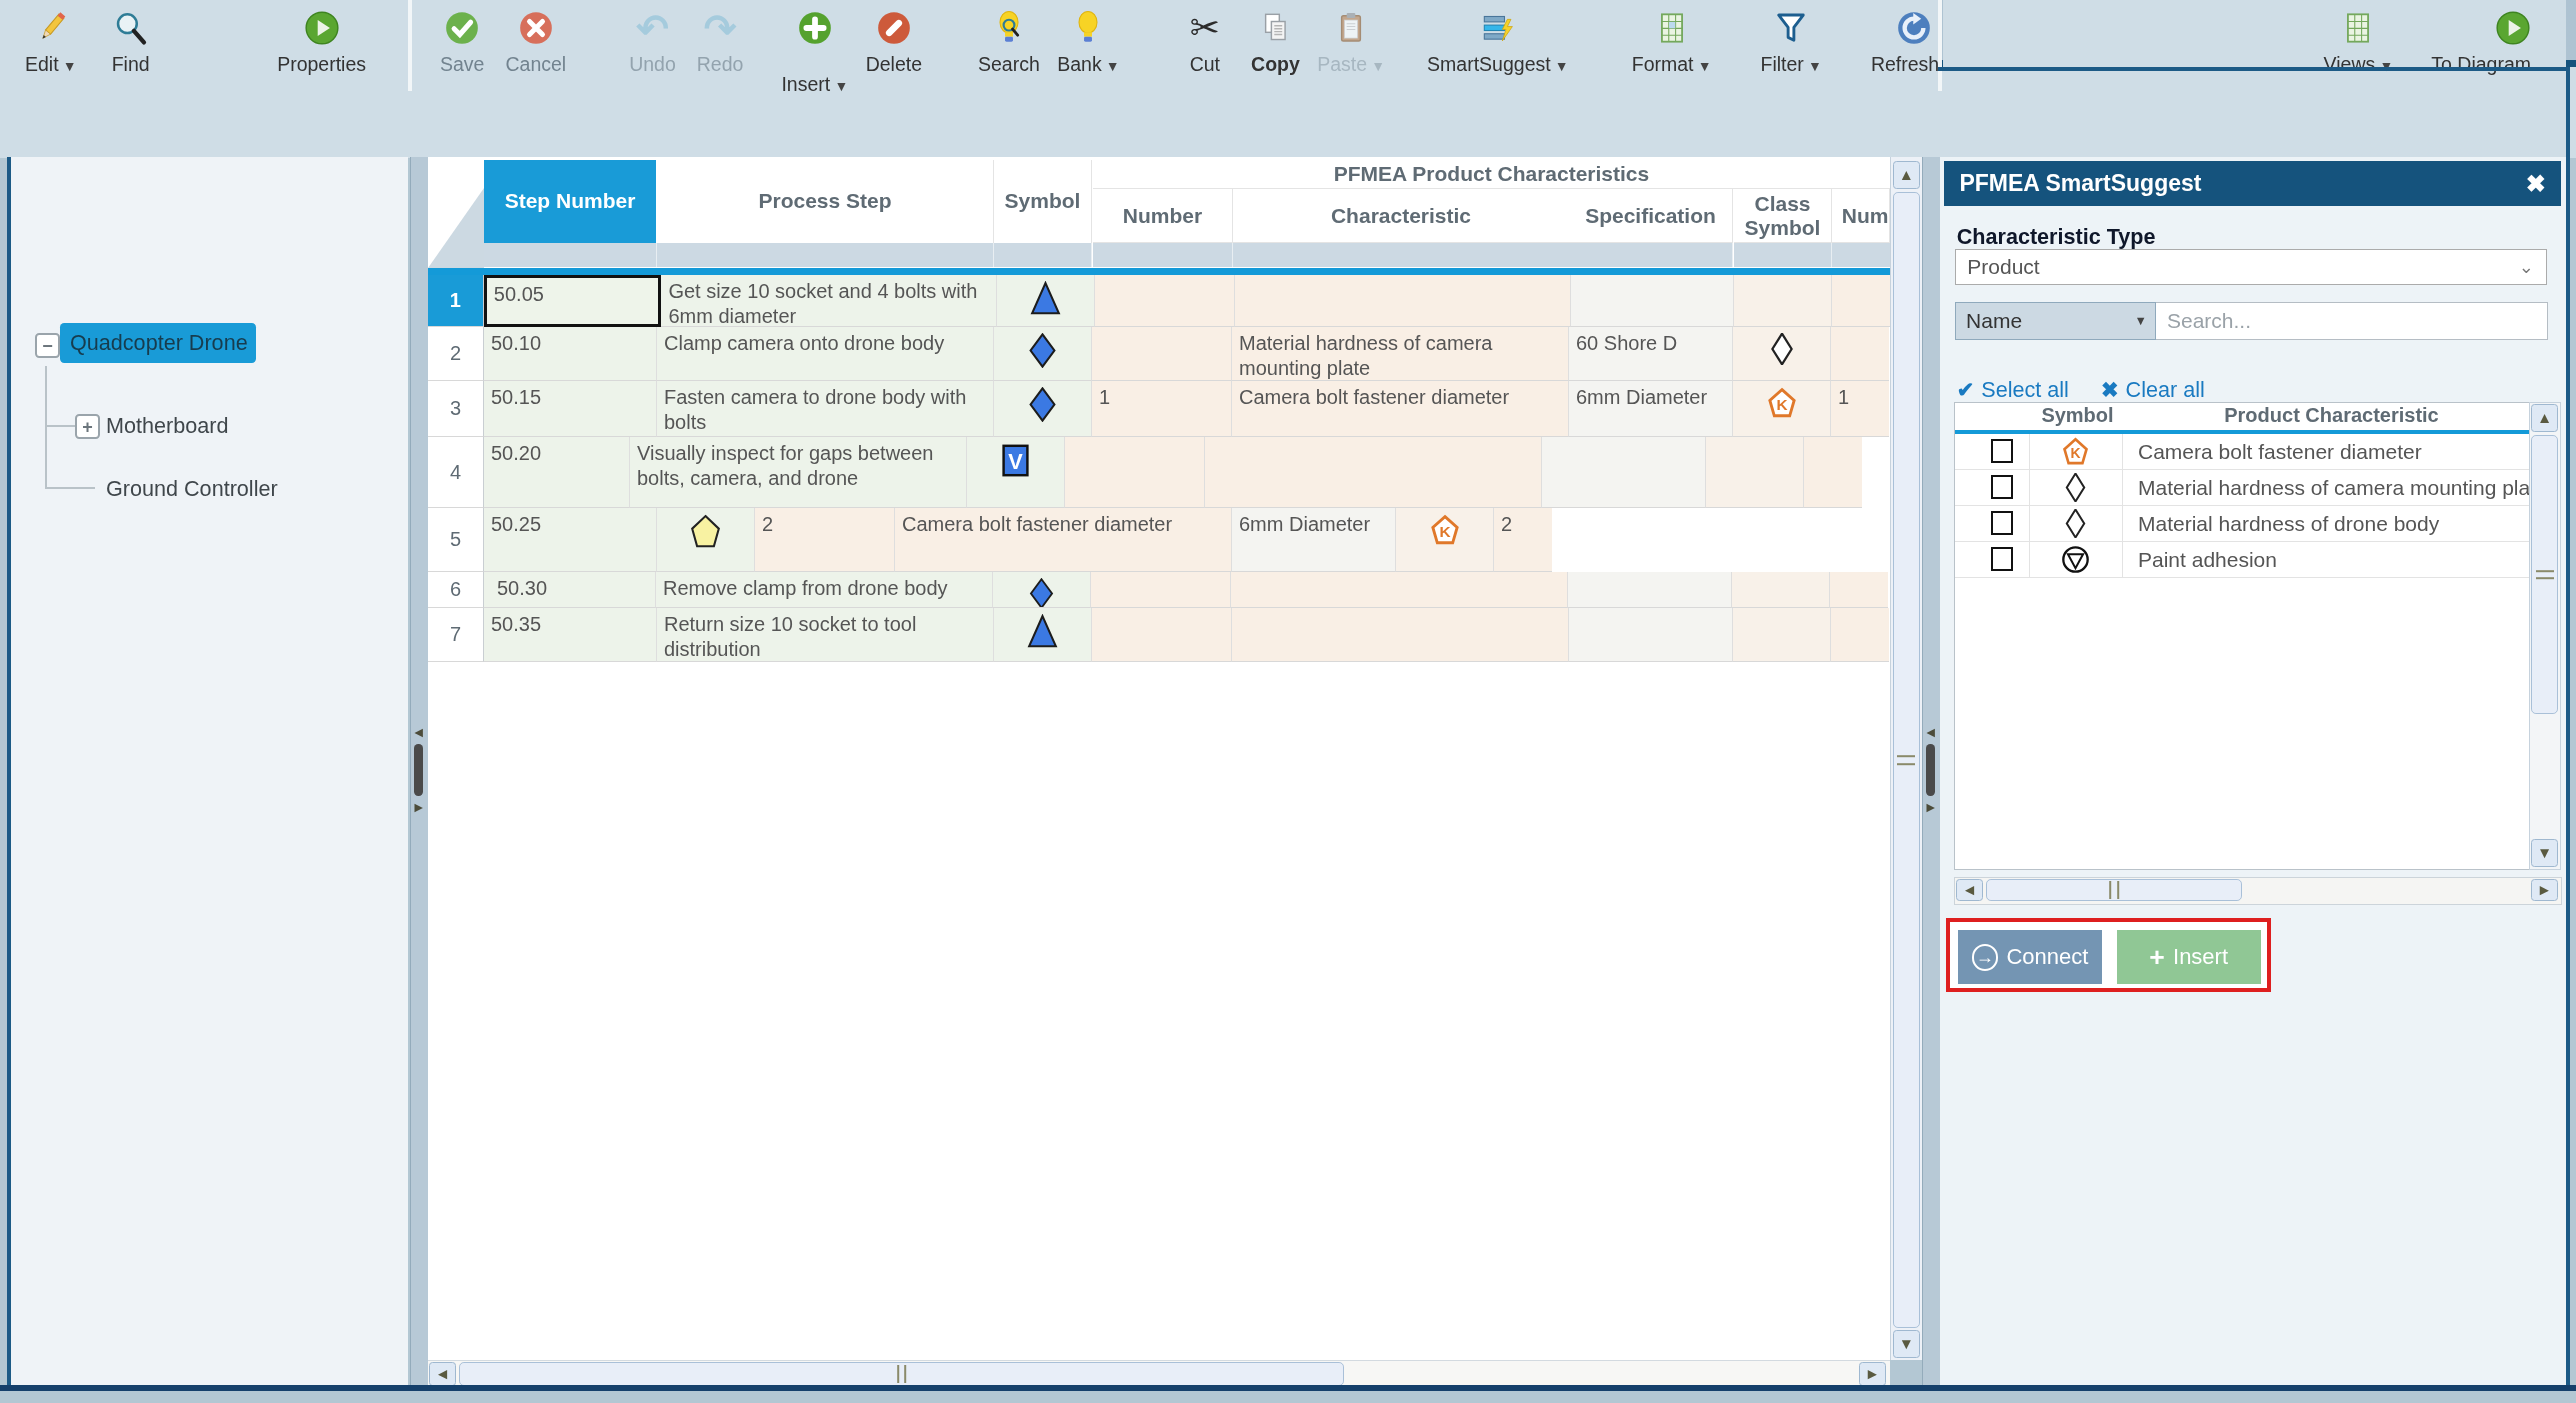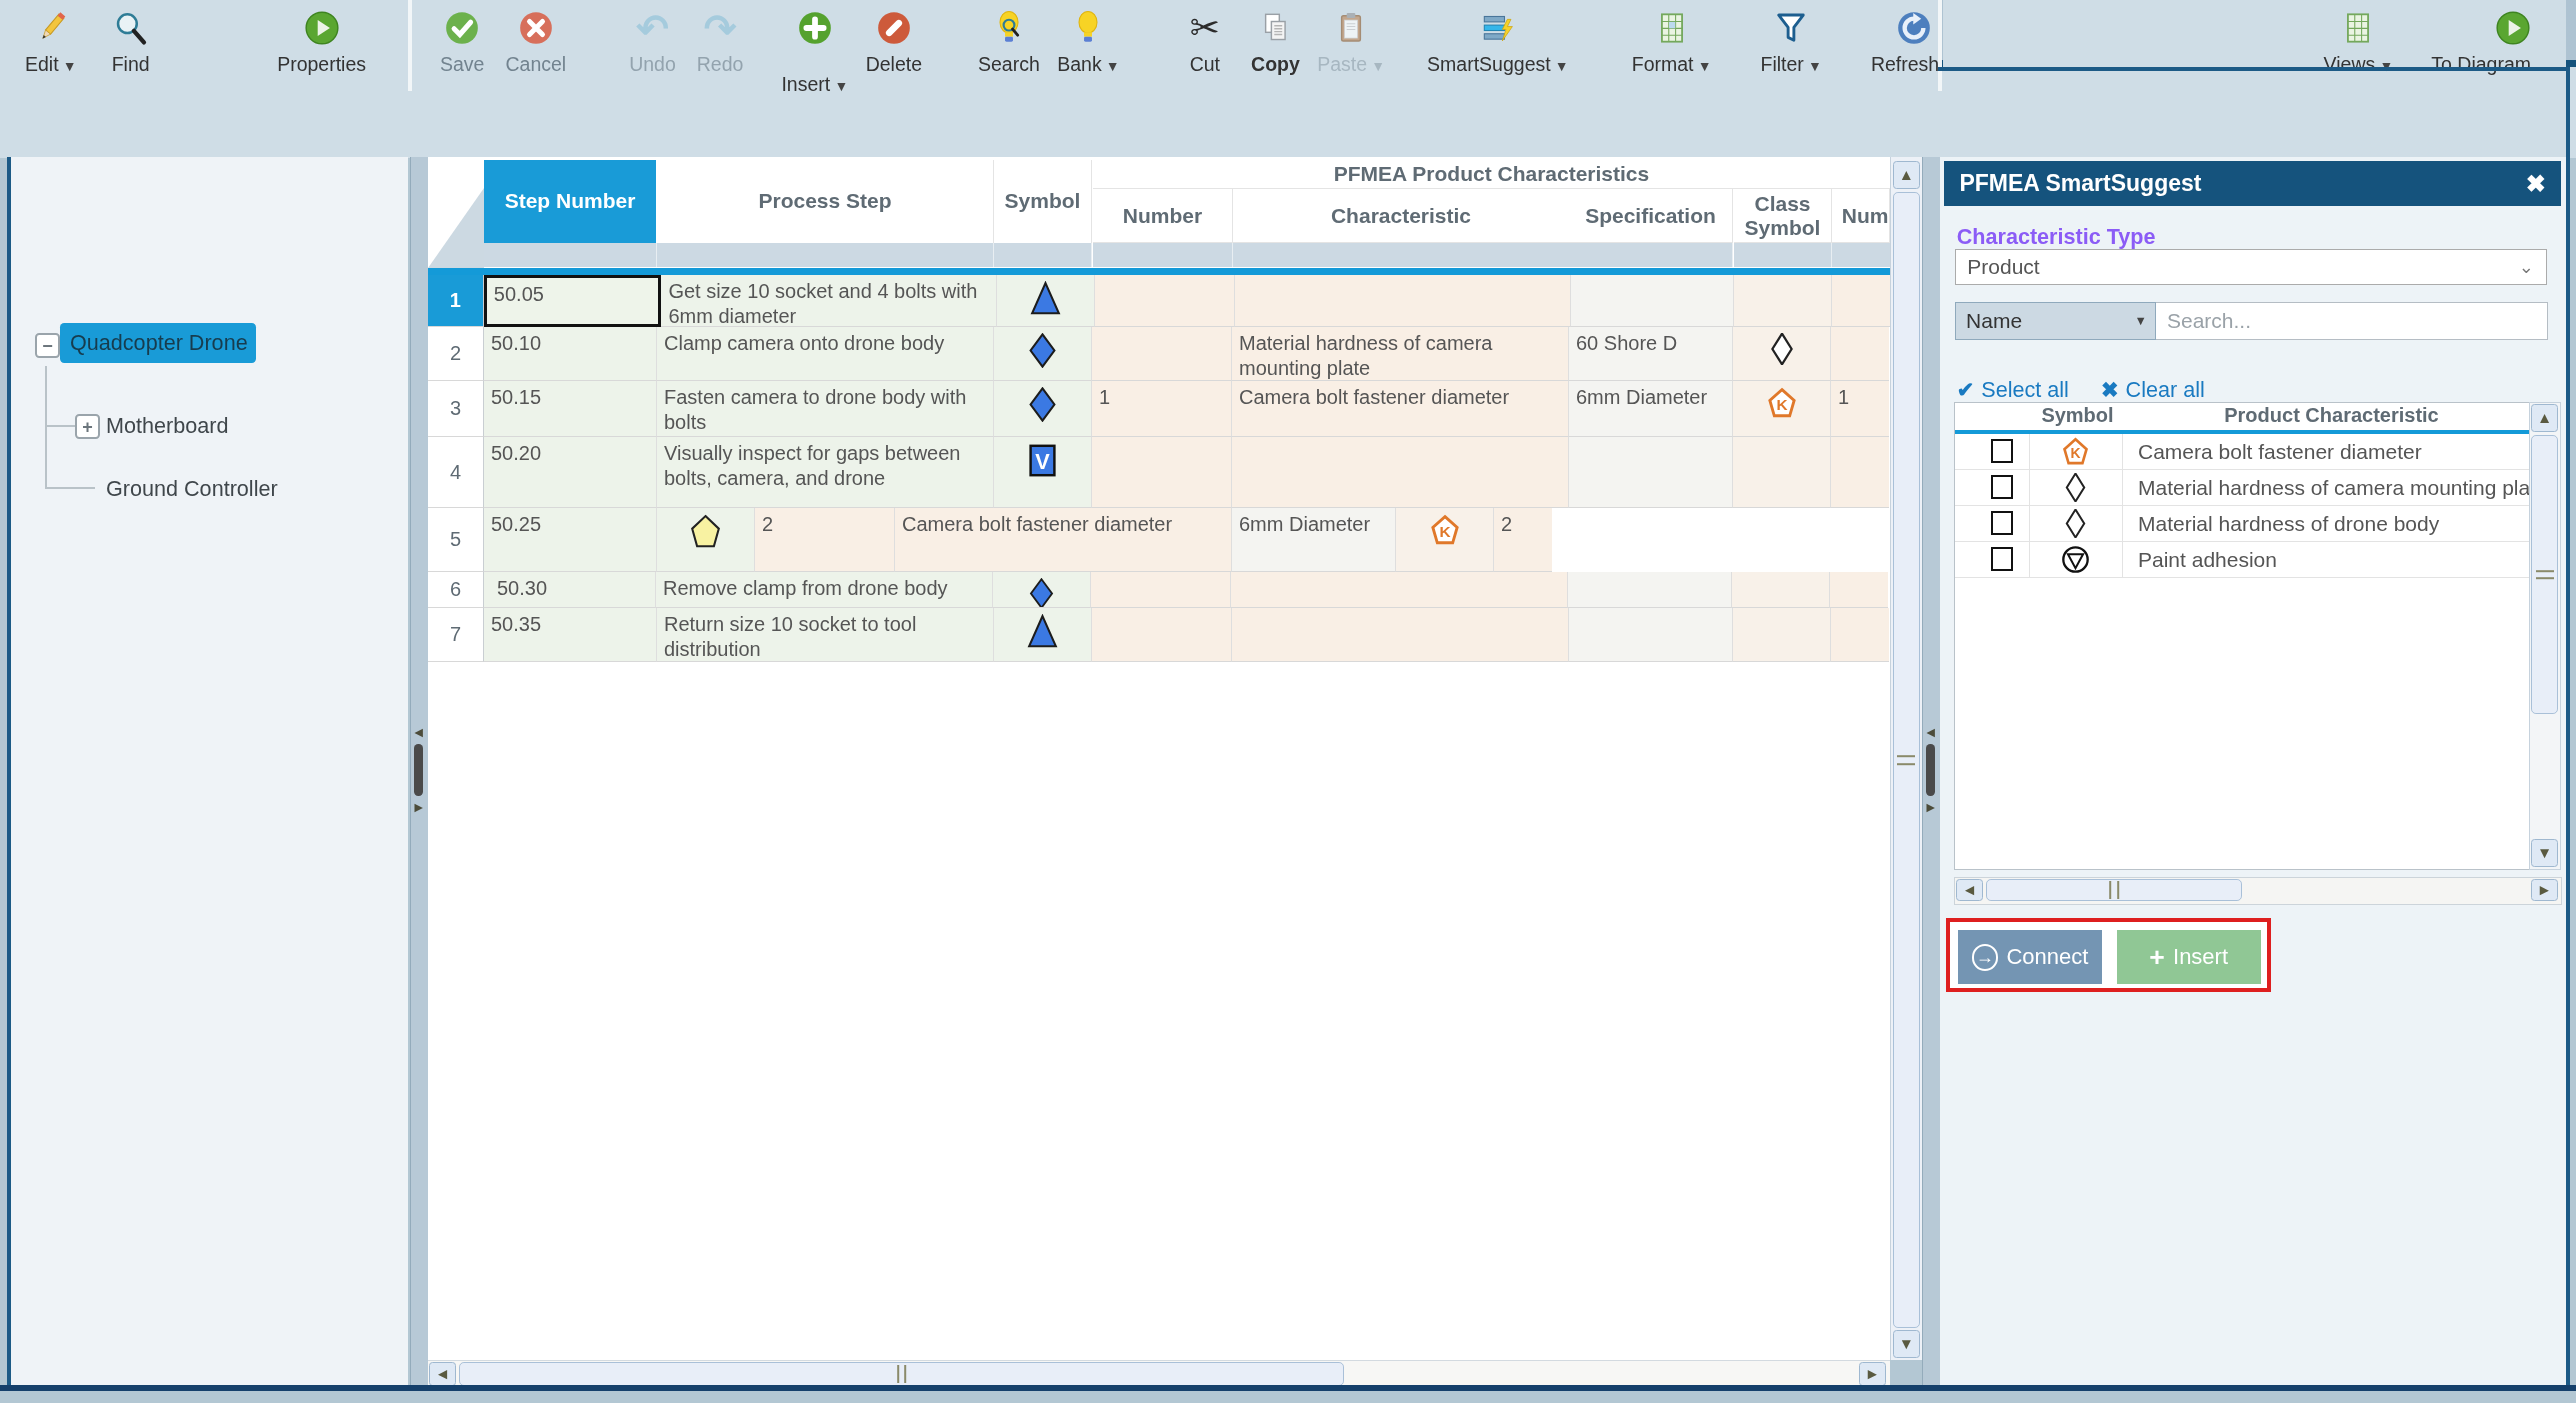--- a/index.html
+++ b/index.html
@@ -82,21 +82,21 @@
     border-top:2.1px solid #8a8a6a;border-bottom:2.1px solid #8a8a6a;}
   .grip-v{position:absolute;left:50%;top:50%;transform:translate(-50%,-50%);width:5.6px;height:18px;
     border-left:2.1px solid #8a8a6a;border-right:2.1px solid #8a8a6a;}
   .hsb{position:absolute;background:#f7f7f5;border-top:1.4px solid #d3dae0;}
 
   
   .panel{position:absolute;left:1940px;top:157px;width:626px;height:1228px;background:#edf3f7;border-bottom:1.4px solid #1c5a86;}
   .panel-hdr{position:absolute;left:4.2px;top:4.2px;width:617px;height:45px;background:#15537d;color:#fff;display:flex;align-items:center;}
   .panel-title{font-size:23px;font-weight:bold;padding-left:15.3px;flex:1;}
   .panel-close{font-size:24px;font-weight:bold;padding-right:15.3px;cursor:pointer;}
-  .ct-label{position:absolute;left:16.7px;top:67px;font-size:21.6px;font-weight:bold;color:#8b5cf6;}
+  .ct-label{position:absolute;left:16.7px;top:67px;font-size:21.6px;font-weight:bold;color:#0f172a;}
   .select{position:absolute;left:15.3px;top:92px;width:592px;height:36px;background:#fff;border:1.4px solid #ababab;box-sizing:border-box;
     display:flex;align-items:center;font-size:21px;color:#555;}
   .select .val{flex:1;padding-left:11px;}
   .select .chev{padding-right:12.5px;color:#777;font-size:18px;}
   .namebox{position:absolute;left:15.3px;top:145px;width:201px;height:38px;background:#ccd9e3;border:1.4px solid #8fa9bc;box-sizing:border-box;
     display:flex;align-items:center;font-size:21px;color:#333;}
   .namebox .val{flex:1;padding-left:9.8px;}
   .namebox .dd{padding-right:8.4px;font-size:12.5px;color:#444;}
   .searchbox{position:absolute;left:216px;top:145px;width:392px;height:38px;background:#fff;border:1.4px solid #b5bdc4;border-left:none;
     box-sizing:border-box;font-size:21px;color:#9aa2a8;display:flex;align-items:center;padding-left:11px;}
@@ -453,21 +453,21 @@
               <svg width="32" height="32" viewBox="0 0 100 100" style="font-size:29px">
                 <polygon points="50,8 88,42 74,90 26,90 12,42" fill="#fff" stroke="#e0782a" stroke-width="9"></polygon>
                 <text x="50" y="72" font-size="48" fill="#e0782a" text-anchor="middle" font-weight="bold" font-family="Liberation Sans,sans-serif">K</text>
               </svg>
             </span>
           </div>
         <div class="c bg-c" style="width:58px;border-right:none;">1</div>
       </div>
       <div class="trow" style="height:71px;">
         <div class="c rh">4</div>
-        <div class="c bg-g" style="width:173px;">50.20</div>
+        <div class="c bg-g" style="width:146px;">50.20</div>
         <div class="c bg-g" style="width:337px;">Visually inspect for gaps between bolts, camera, and drone</div>
         <div class="c bg-g symcell" style="width:98px;">
             <span class="sym">
               <svg width="35" height="35" viewBox="0 0 100 100" style="font-size:29px">
                 <rect x="16" y="8" width="68" height="84" fill="#3b79e3" stroke="#111" stroke-width="7"></rect>
                 <text x="50" y="75" font-size="62" fill="#fff" text-anchor="middle" font-weight="bold" font-family="Liberation Sans,sans-serif">V</text>
               </svg>
             </span>
           </div>
         <div class="c bg-c" style="width:140px;"></div>

